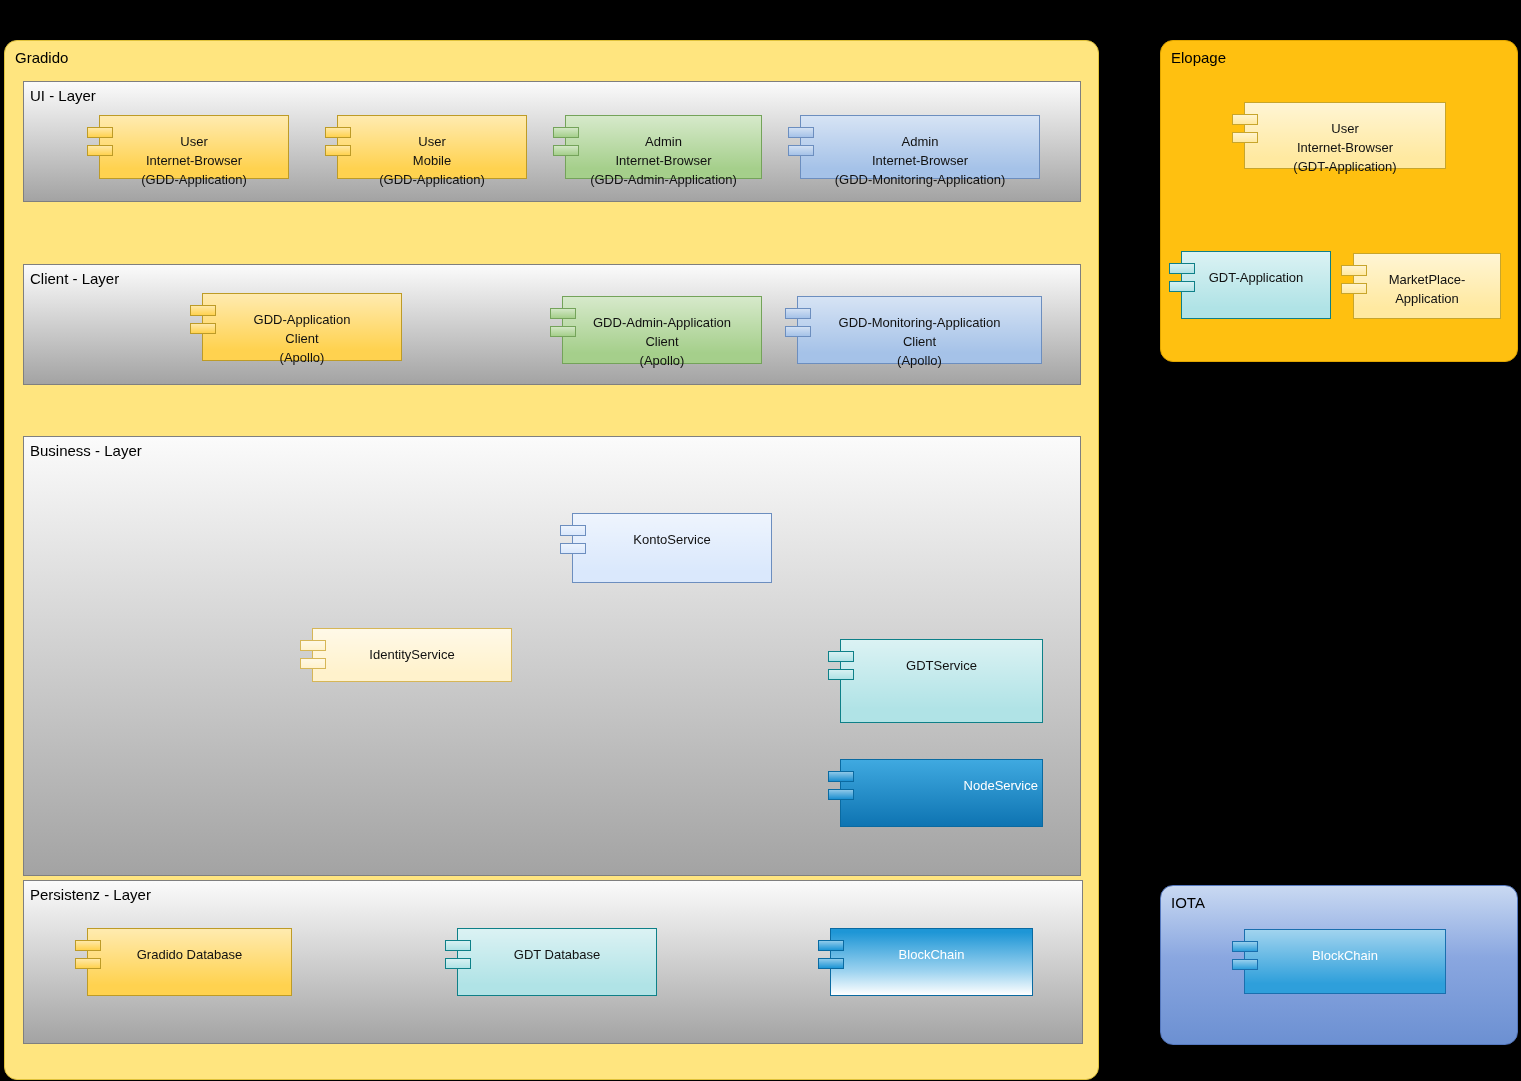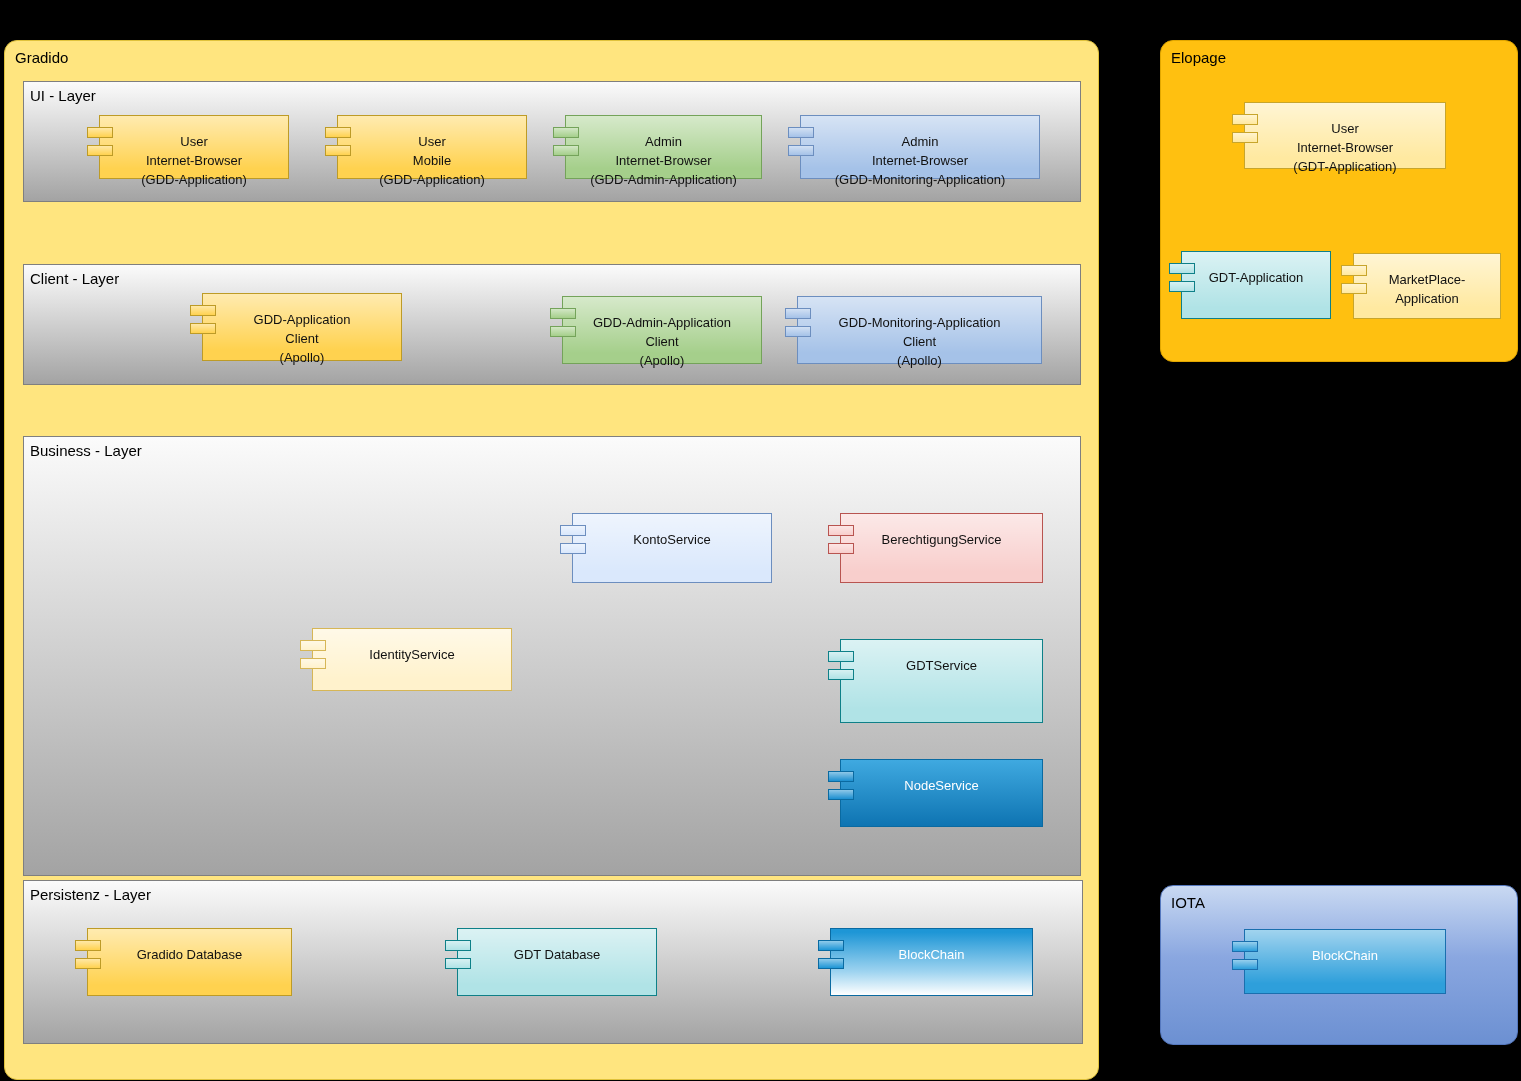--- a/index.html
+++ b/index.html
@@ -34,21 +34,21 @@
   .c-elyellow   { --fill:#FFE9A0; --border:#C7A52C; }
   .c-paleyellow { --fill:#FFF2CC; --border:#D6B656; }
   .c-green      { --fill:#A5CF8B; --border:#74A35A; }
   .c-palegreen  { --fill:#D5E8D4; --border:#82B366; }
   .c-blue       { --fill:#A5C2E8; --border:#6C8EBF; }
   .c-paleblue   { --fill:#DAE8FC; --border:#6C8EBF; }
   .c-pink       { --fill:#F8CECC; --border:#B85450; }
   .c-teal       { --fill:#B0E3E6; --border:#0E8088; }
 
   .c-nodeblue { --fill:#1C8FD0; --border:#0A6AA1; color:#fff; }
-  .component.c-nodeblue { background-image:linear-gradient(#3FA9E0, #0E74B2); }
+  .component.c-nodeblue { background-image:linear-gradient(#3FA9E0, #0E74B2);justify-content:flex-end; }
 
   .c-bcfade { --fill:#1E96D6; --border:#0A6AA1; color:#fff; }
   .component.c-bcfade { background-color:#fff; background-image:linear-gradient(#1E96D6 5%, #9FD4F0 65%, #FFFFFF 100%); }
 
   .c-iotablue { --fill:#2E9FDB; --border:#1A6FAE; color:#fff; }
 </style>
 </head>
 <body>
 
 <div class="canvas">
@@ -124,27 +124,22 @@
       <div class="layer-title">Business - Layer</div>
 
 
 
       <div class="component c-paleblue" style="left:548px; top:76px; width:200px; height:70px;">
         <span class="tab t1"></span>
         <span class="tab t2"></span>
         <span class="label">KontoService</span>
       </div>
 
-      <div class="component c-pink" style="left:816px; top:76px; width:203px; height:70px;">
-        <span class="tab t1"></span>
-        <span class="tab t2"></span>
-        <span class="label">BerechtigungService</span>
-      </div>
-
-      <div class="component c-paleyellow" style="left:288px; top:191px; width:200px; height:63px;">
+
+      <div class="component c-paleyellow" style="left:288px; top:191px; width:200px; height:54px;">
         <span class="tab t1"></span>
         <span class="tab t2"></span>
         <span class="label">IdentityService</span>
       </div>
 
       <div class="component c-teal" style="left:816px; top:202px; width:203px; height:84px;text-align:center;">
         <span class="tab t1"></span>
         <span class="tab t2"></span>
         <span class="label">GDTService</span>
       </div>

